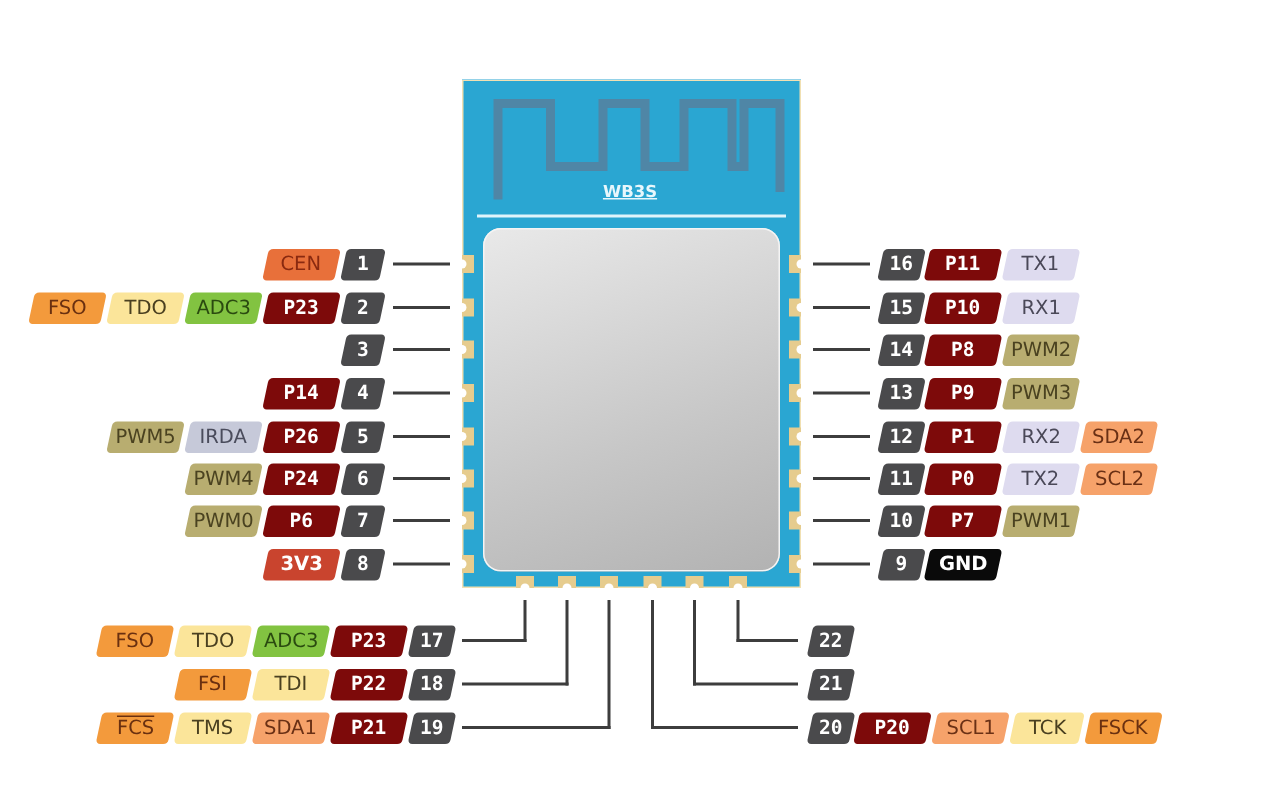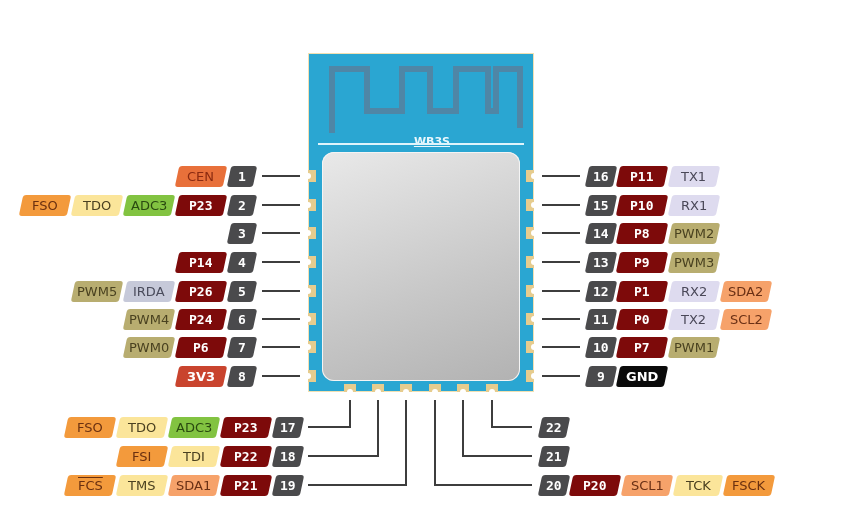--- a/index.html
+++ b/index.html
@@ -20,21 +20,21 @@
   .uart{background:#dedbef;color:#4a4858;}
   .i2c{background:#f6a26a;color:#6a3015;}
   .irda{background:#c6c9d9;color:#4a4c5c;}
   .wire{position:absolute;background:#3d3d3d;}
   .board{position:absolute;left:308px;top:53px;width:226px;height:339px;background:#2aa6d2;
          box-shadow:0 0 0 1px #f1e0b2 inset;}
   .shield{position:absolute;left:322px;top:152px;width:198px;height:229px;border-radius:12px;
           background:linear-gradient(160deg,#e9e9e9 0%,#c7c7c7 60%,#b2b2b2 100%);
           box-shadow:inset 0 0 0 1px #f4f4f4;}
   .sepline{position:absolute;left:318px;top:143px;width:206px;height:2px;background:#dff4fb;}
-  .modname{position:absolute;left:390px;top:135px;width:60px;text-align:right;font-size:11px;
+  .modname{position:absolute;left:390px;top:121px;width:60px;text-align:center;font-size:11px;
            font-weight:bold;color:#e8f7fc;text-decoration:underline;}
   .pad{position:absolute;background:#e6cc8e;}
   .pad::after{content:"";position:absolute;background:#ffffff;border-radius:50%;}
   .padL{width:8px;height:12px;}
   .padL::after{left:-3px;top:3px;width:6px;height:6px;}
   .padR{width:8px;height:12px;}
   .padR::after{right:-3px;top:3px;width:6px;height:6px;}
   .padB{width:12px;height:8px;}
   .padB::after{left:3px;bottom:-3px;width:6px;height:6px;}
 </style>

